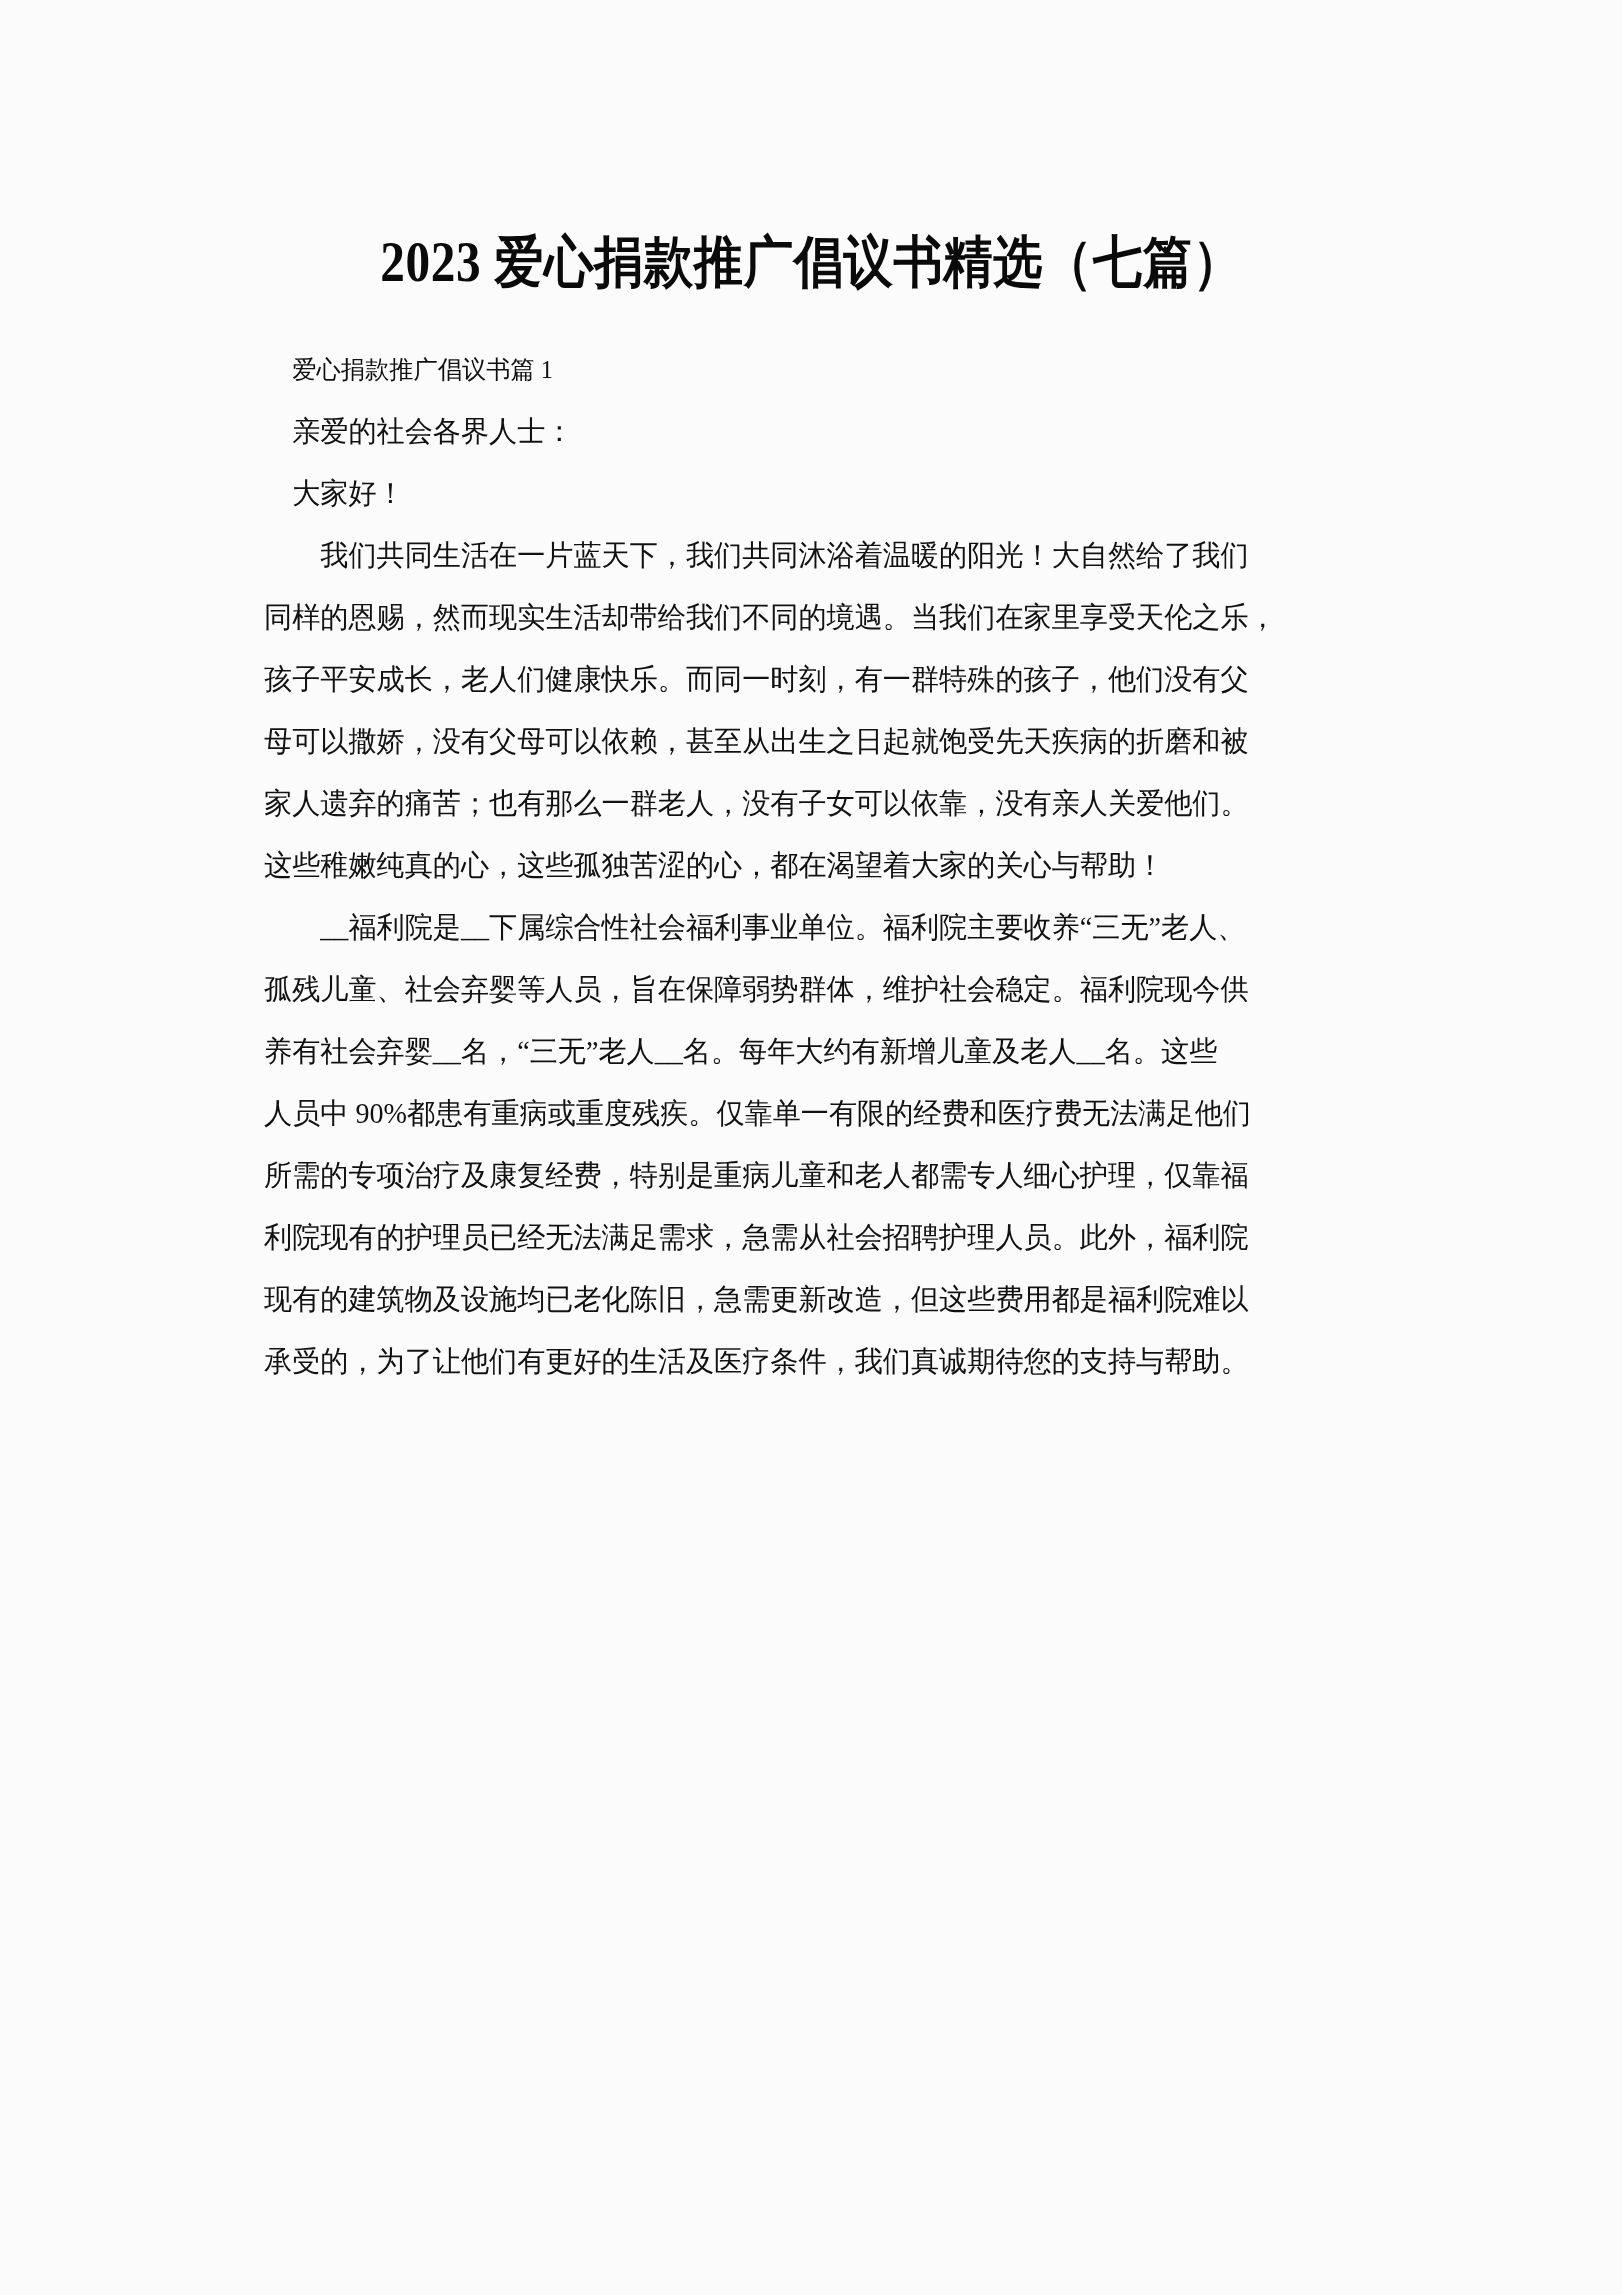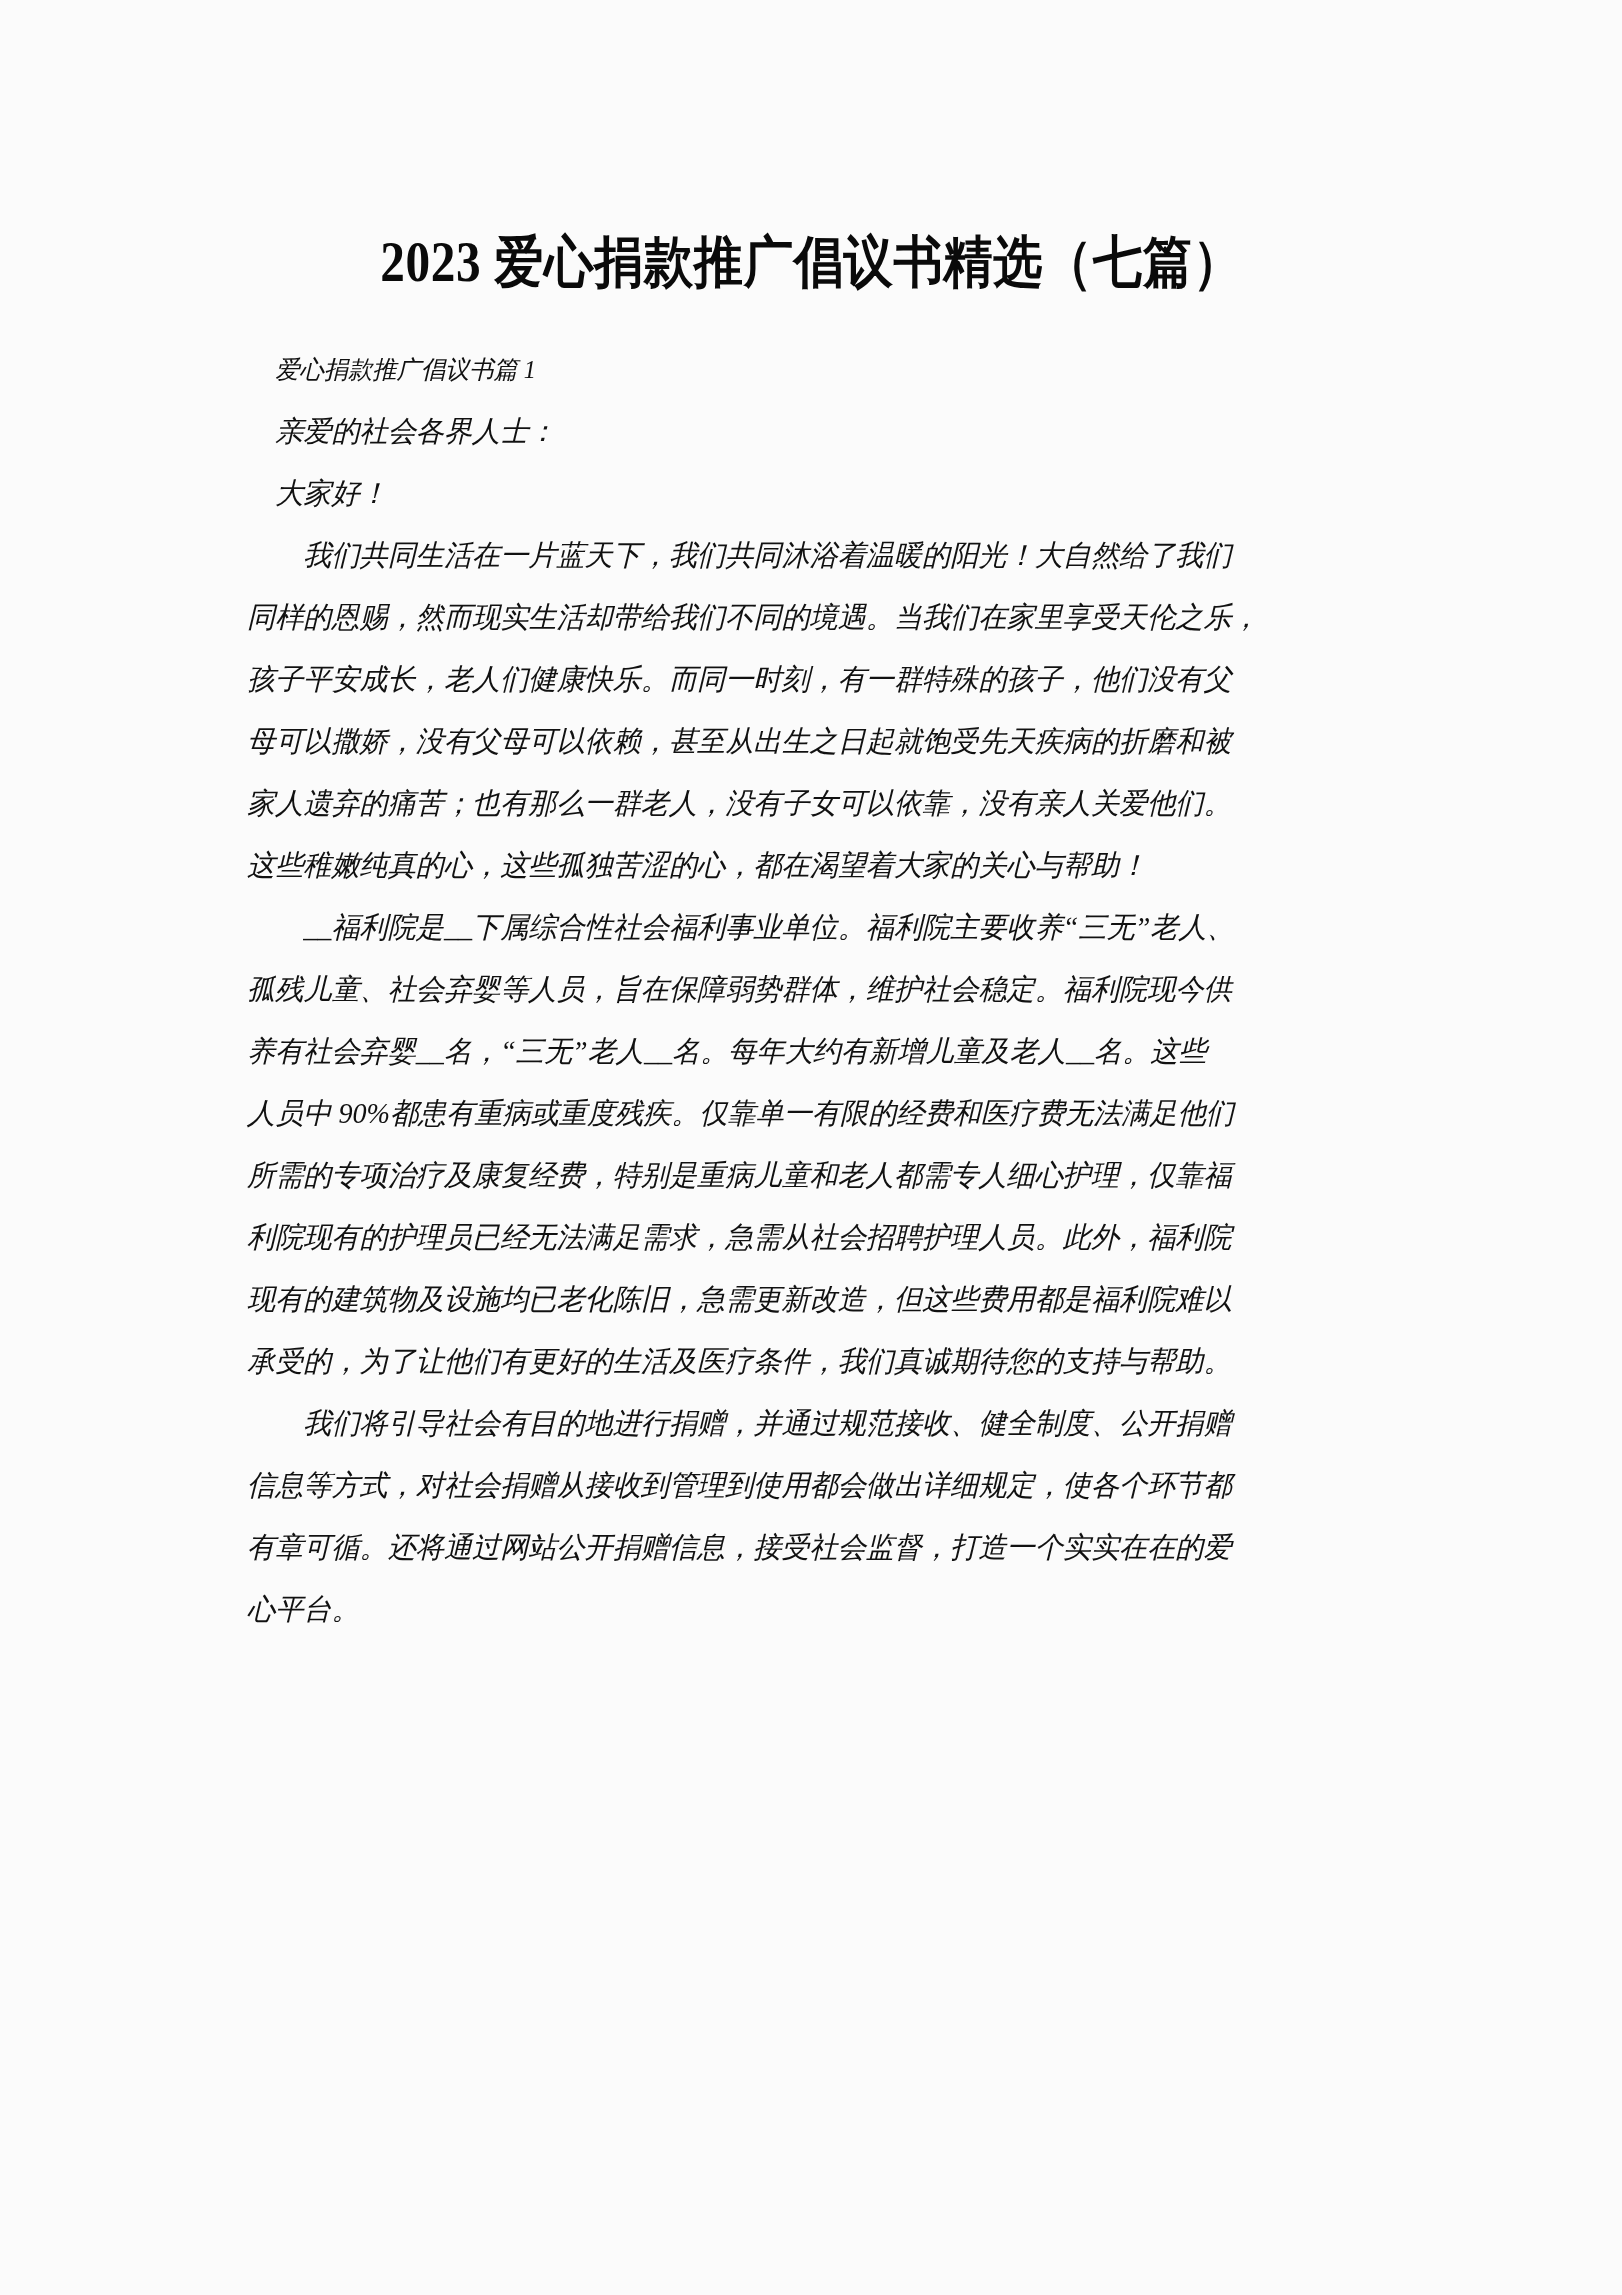--- a/index.html
+++ b/index.html
@@ -29,24 +29,23 @@
     font-size: 56px;
     line-height: 1.18;
     letter-spacing: 0.7px;
     color: #0a0a0a;
     transform: scaleX(0.88);
     transform-origin: 50% 50%;
     white-space: nowrap;
   }
   .body-block {
     position: absolute;
-    left: 247px;
+    left: 264px;
     top: 340px;
     width: 1133px;
-    font-style: italic;
   }
   .line {
     font-family: "Liberation Serif", "DejaVu Serif", serif;
     font-size: 29px;
     line-height: 62px;
     color: #111111;
     white-space: pre;
     letter-spacing: 0px;
     transform: scaleX(0.97);
     transform-origin: 0 50%;
@@ -91,23 +90,17 @@
       <div class="line">孤残儿童、社会弃婴等人员，旨在保障弱势群体，维护社会稳定。福利院现今供</div>
       <div class="line">养有社会弃婴__名，“三无”老人__名。每年大约有新增儿童及老人__名。这些</div>
       <div class="line">人员中 90%都患有重病或重度残疾。仅靠单一有限的经费和医疗费无法满足他们</div>
       <div class="line">所需的专项治疗及康复经费，特别是重病儿童和老人都需专人细心护理，仅靠福</div>
       <div class="line">利院现有的护理员已经无法满足需求，急需从社会招聘护理人员。此外，福利院</div>
       <div class="line">现有的建筑物及设施均已老化陈旧，急需更新改造，但这些费用都是福利院难以</div>
       <div class="line">承受的，为了让他们有更好的生活及医疗条件，我们真诚期待您的支持与帮助。</div>
     </div>
 
 
-    <div>
-      <div class="line indent">我们将引导社会有目的地进行捐赠，并通过规范接收、健全制度、公开捐赠</div>
-      <div class="line">信息等方式，对社会捐赠从接收到管理到使用都会做出详细规定，使各个环节都</div>
-      <div class="line">有章可循。还将通过网站公开捐赠信息，接受社会监督，打造一个实实在在的爱</div>
-      <div class="line">心平台。</div>
-    </div>
 
 
   </div>
 </div>
 
 
 </body></html>

